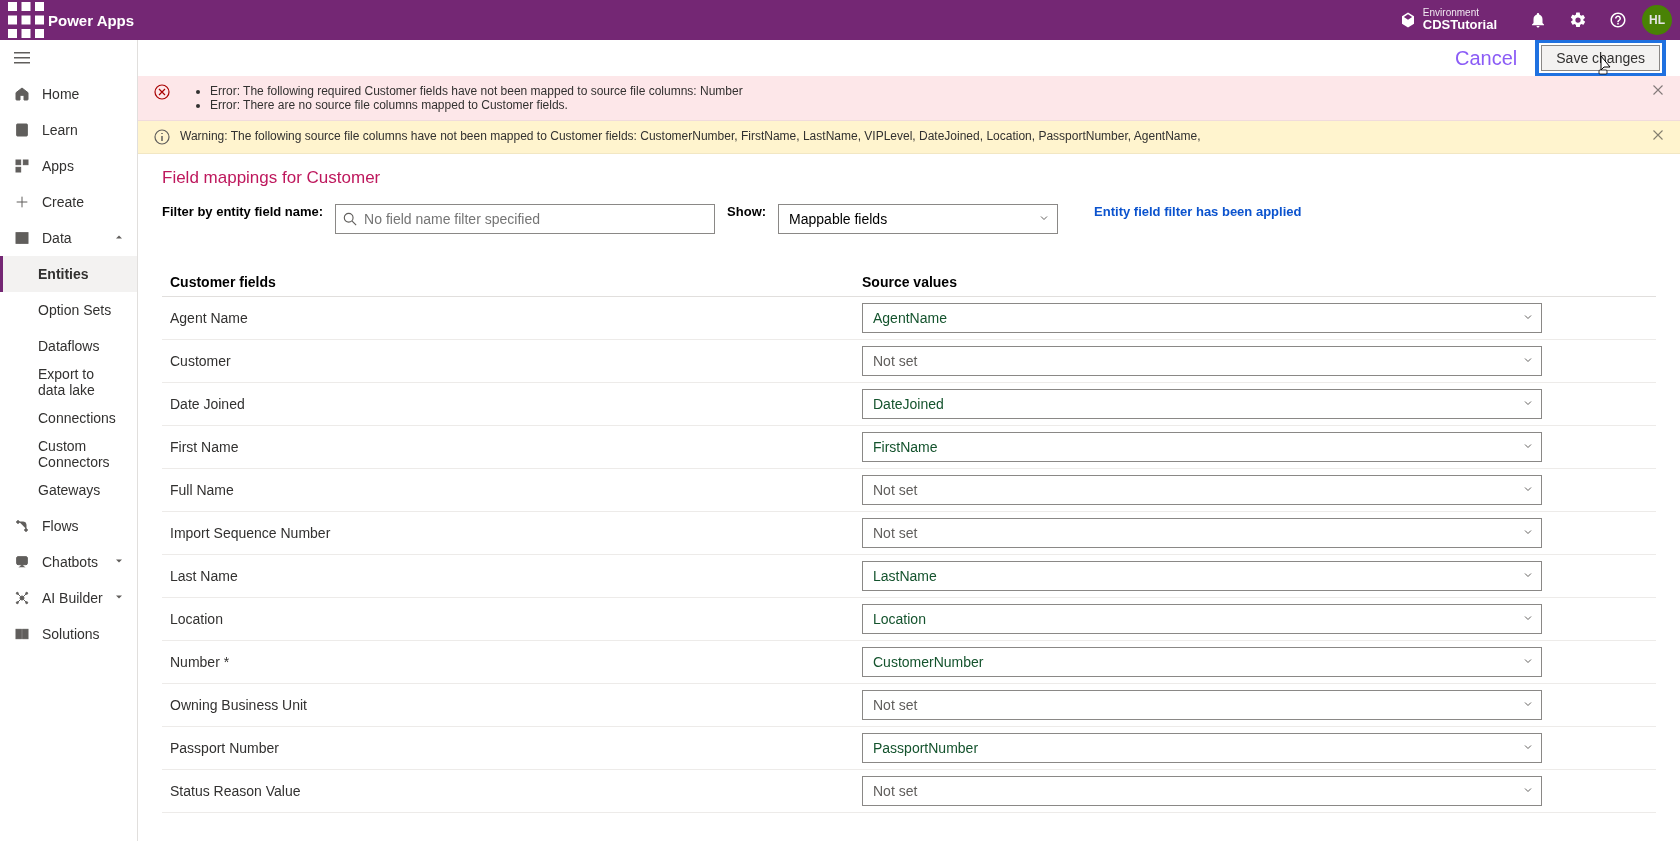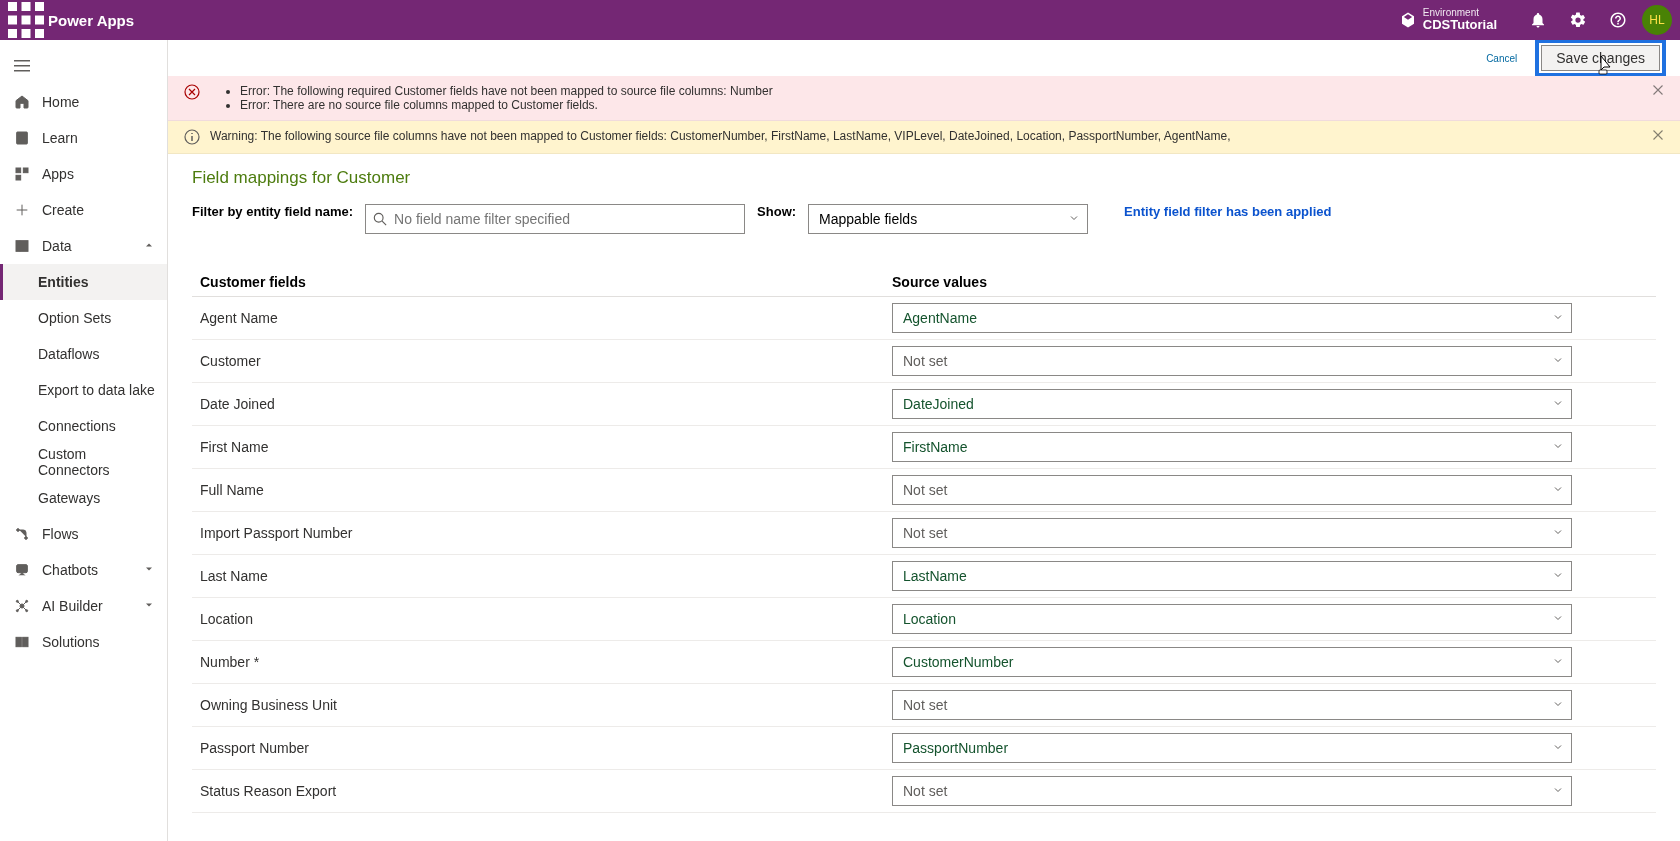--- a/index.html
+++ b/index.html
@@ -11,57 +11,57 @@
 .header .waffle svg { fill: #fff; }
 .header .app-title { font-size: 15px; font-weight: 600; margin-left: 4px; }
 .header .spacer { flex: 1; }
 .header .env { display: flex; align-items: center; margin-right: 21px; }
 .header .env svg { fill: #fff; width: 18px; height: 18px; margin-right: 6px; }
 .header .env-text { display: flex; flex-direction: column; line-height: 1.1; }
 .header .env-label { font-size: 10px; opacity: .9; }
 .header .env-name { font-size: 13px; font-weight: 600; }
 .header .icon-btn { width: 40px; height: 40px; display: flex; align-items: center; justify-content: center; cursor: pointer; }
 .header .icon-btn svg { fill: #fff; width: 18px; height: 18px; }
-.header .avatar { width: 30px; height: 30px; border-radius: 50%; background: #498205; color: #fde047; font-size: 12px; font-weight: 400; display: flex; align-items: center; justify-content: center; margin-left: 4px; cursor: pointer; }
+.header .avatar { width: 30px; height: 30px; border-radius: 50%; background: #498205; color: #e5e5e5; font-size: 12px; font-weight: 700; display: flex; align-items: center; justify-content: center; margin-left: 4px; cursor: pointer; }
 
 
 .layout { display: flex; height: calc(841px - 40px); }
-.sidebar { width: 168px; background: #fff; border-right: 1px solid #e1dfdd; padding-top: 8px; flex-shrink: 0; }
+.sidebar { width: 138px; background: #fff; border-right: 1px solid #e1dfdd; flex-shrink: 0; }
 .main { flex: 1; display: flex; flex-direction: column; overflow: hidden; }
 
 
 .sb-item { display: flex; align-items: center; height: 36px; padding: 0 12px; cursor: pointer; color: #323130; font-size: 14px; }
 .sb-item .ic { width: 20px; height: 20px; margin-right: 10px; display: flex; align-items: center; justify-content: center; }
 .sb-item .ic svg { width: 16px; height: 16px; fill: #605e5c; stroke: #605e5c; }
 .sb-sub { padding-left: 38px; }
 .sb-item.active { border-left: 3px solid #742774; padding-left: 35px; font-weight: 600; background: #f3f2f1; }
 .sb-item .chev { margin-left: auto; }
 .sb-item .chev svg { width: 12px; height: 12px; fill: #605e5c; }
 .hamburger { height: 36px; display: flex; align-items: center; padding: 0 14px; cursor: pointer; }
 .hamburger svg { width: 16px; height: 16px; fill: #605e5c; }
 
 
 .toolbar { height: 36px; display: flex; align-items: center; justify-content: flex-end; padding: 0 14px; gap: 8px; flex-shrink: 0; }
-.btn-cancel { background: none; border: none; font-size: 10px; color: #0369a1; cursor: pointer; padding: 6px 10px; }
+.btn-cancel { background: none; border: none; font-size: 20px; color: #8b5cf6; cursor: pointer; padding: 6px 10px; }
 .btn-save-wrap { border: 4px solid #1f71e0; padding: 2px; }
 .btn-save { background: #f3f2f1; border: 1px solid #8a8886; font-size: 14px; color: #323130; padding: 4px 14px; cursor: pointer; position: relative; }
 .cursor-img { position: absolute; top: 8px; left: 18px; pointer-events: none; }
 
 
 .banner { display: flex; align-items: flex-start; padding: 8px 16px; font-size: 12px; color: #323130; border-bottom: 1px solid rgba(0,0,0,.05); flex-shrink: 0; }
 .banner.error { background: #fde7e9; }
 .banner.warning { background: #fff4ce; }
 .banner .b-icon { width: 16px; height: 16px; margin-right: 10px; flex-shrink: 0; }
 .banner ul { list-style: disc; margin-left: 30px; }
 .banner .close { margin-left: auto; cursor: pointer; opacity: .6; }
 .banner .close svg { width: 12px; height: 12px; fill: #323130; }
 
 
 .page { padding: 14px 24px; overflow-y: auto; flex: 1; }
-.page-title { font-size: 17px; color: #4d7c0f; font-weight: 400; margin-bottom: 16px; }
+.page-title { font-size: 17px; color: #be185d; font-weight: 400; margin-bottom: 16px; }
 .filters { display: flex; align-items: flex-start; gap: 12px; margin-bottom: 34px; font-size: 14px; }
 .filters label { font-weight: 600; font-size: 13px; }
 .input-wrap { position: relative; }
 .input-wrap svg { position: absolute; left: 8px; top: 50%; transform: translateY(-50%); width: 14px; height: 14px; fill: #605e5c; }
 .filter-input { border: 1px solid #8a8886; padding: 6px 8px 6px 28px; font-size: 14px; width: 380px; }
 .show-select { border: 1px solid #8a8886; padding: 6px 28px 6px 10px; font-size: 14px; width: 280px; background: #fff; appearance: none; cursor: pointer; position: relative; }
 .sel-wrap { position: relative; display: inline-block; }
 .sel-wrap .chev-d { position: absolute; right: 8px; top: 50%; transform: translateY(-50%); pointer-events: none; }
 .sel-wrap .chev-d svg { width: 12px; height: 12px; fill: #605e5c; }
 .applied { color: #0b53ce; font-weight: 600; font-size: 13px; margin-left: 24px; }
@@ -359,21 +359,21 @@
     <div class="col-src">
       <div class="sel-wrap">
         <div class="src-select notset">Not set</div>
         <span class="chev-d"><svg viewBox="0 0 16 16">
                       <path d="M4 6l4 4 4-4" fill="none" stroke="#605e5c" stroke-width="1.3"></path>
                     </svg></span>
       </div>
     </div>
             </div>
             <div class="row">
-    <div class="col-field">Import Passport Number</div>
+    <div class="col-field">Import Sequence Number</div>
     <div class="col-src">
       <div class="sel-wrap">
         <div class="src-select notset">Not set</div>
         <span class="chev-d"><svg viewBox="0 0 16 16">
                       <path d="M4 6l4 4 4-4" fill="none" stroke="#605e5c" stroke-width="1.3"></path>
                     </svg></span>
       </div>
     </div>
             </div>
             <div class="row">
@@ -425,21 +425,21 @@
     <div class="col-src">
       <div class="sel-wrap">
         <div class="src-select ">PassportNumber</div>
         <span class="chev-d"><svg viewBox="0 0 16 16">
                       <path d="M4 6l4 4 4-4" fill="none" stroke="#605e5c" stroke-width="1.3"></path>
                     </svg></span>
       </div>
     </div>
             </div>
             <div class="row">
-    <div class="col-field">Status Reason Export</div>
+    <div class="col-field">Status Reason Value</div>
     <div class="col-src">
       <div class="sel-wrap">
         <div class="src-select notset">Not set</div>
         <span class="chev-d"><svg viewBox="0 0 16 16">
                       <path d="M4 6l4 4 4-4" fill="none" stroke="#605e5c" stroke-width="1.3"></path>
                     </svg></span>
       </div>
     </div>
             </div>
           </div>

